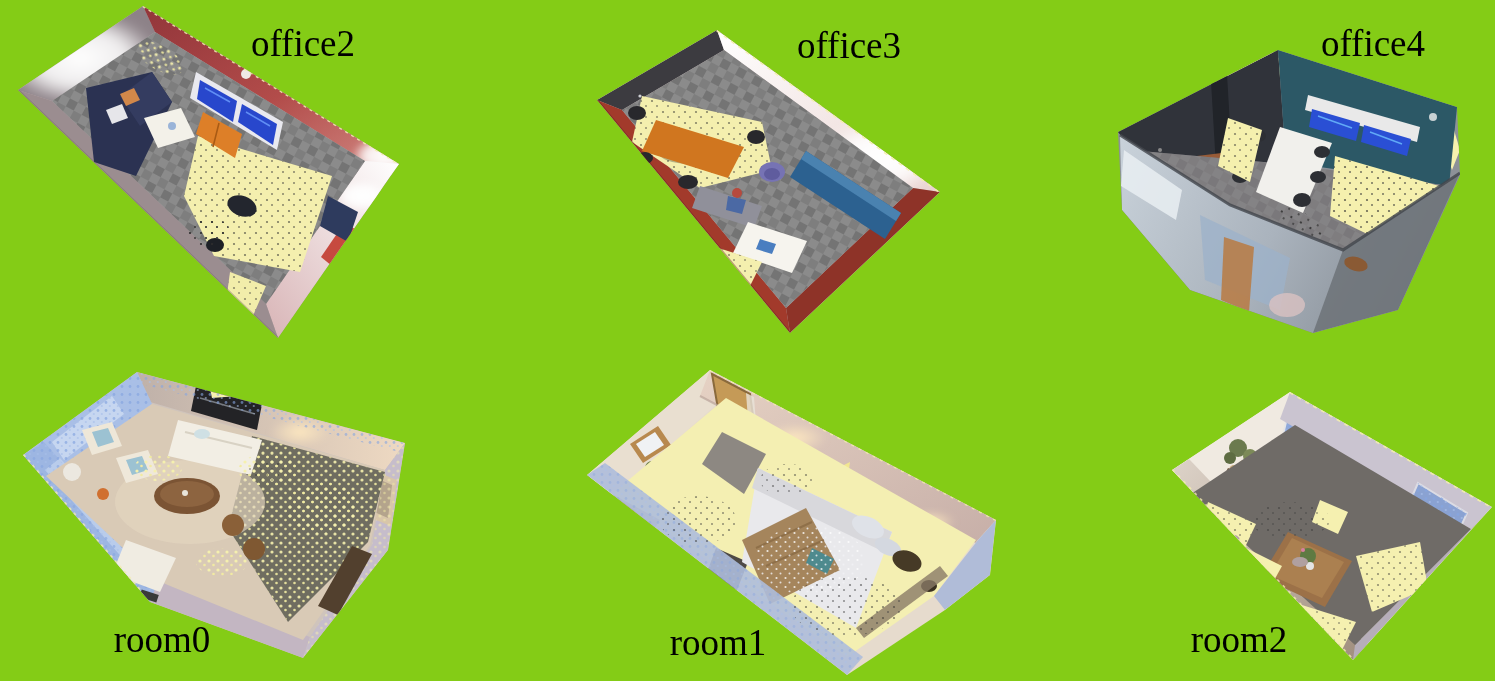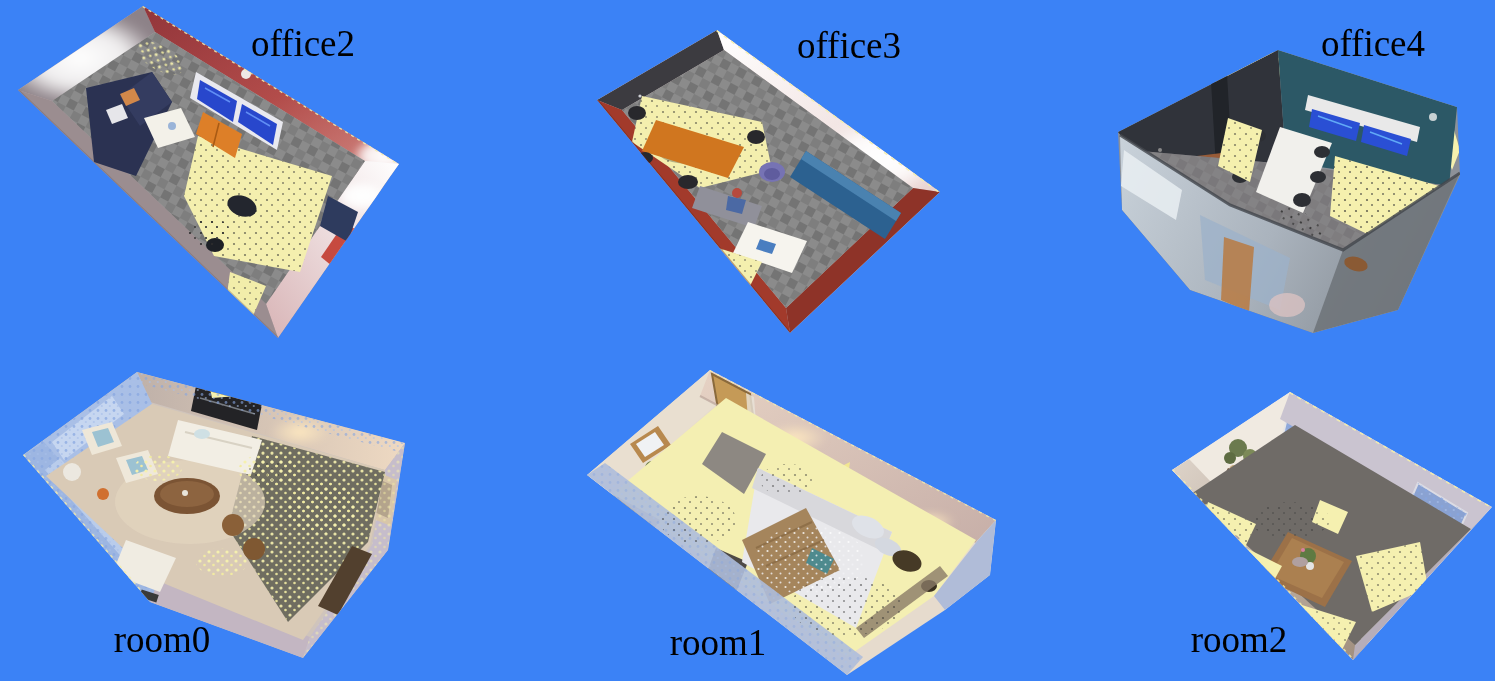--- a/index.html
+++ b/index.html
@@ -1,16 +1,16 @@
 <!DOCTYPE html>
 <html><head>
 <meta charset="utf-8">
 <style>
   html,body{margin:0;padding:0;background:#ffffff;}
-  .stage{position:relative;width:1495px;height:681px;background:#3b82f6;overflow:hidden;
+  .stage{position:relative;width:1495px;height:681px;background:#84cc16;overflow:hidden;
          font-family:"Liberation Serif","DejaVu Serif",serif;}
   svg{display:block;}
   .lbl{font-family:"Liberation Serif","DejaVu Serif",serif;font-size:37px;fill:#000000;}
 </style>
 </head>
 <body>
 
 <div class="stage">
 <svg width="1495" height="681" viewBox="0 0 1495 681">
   <defs>

